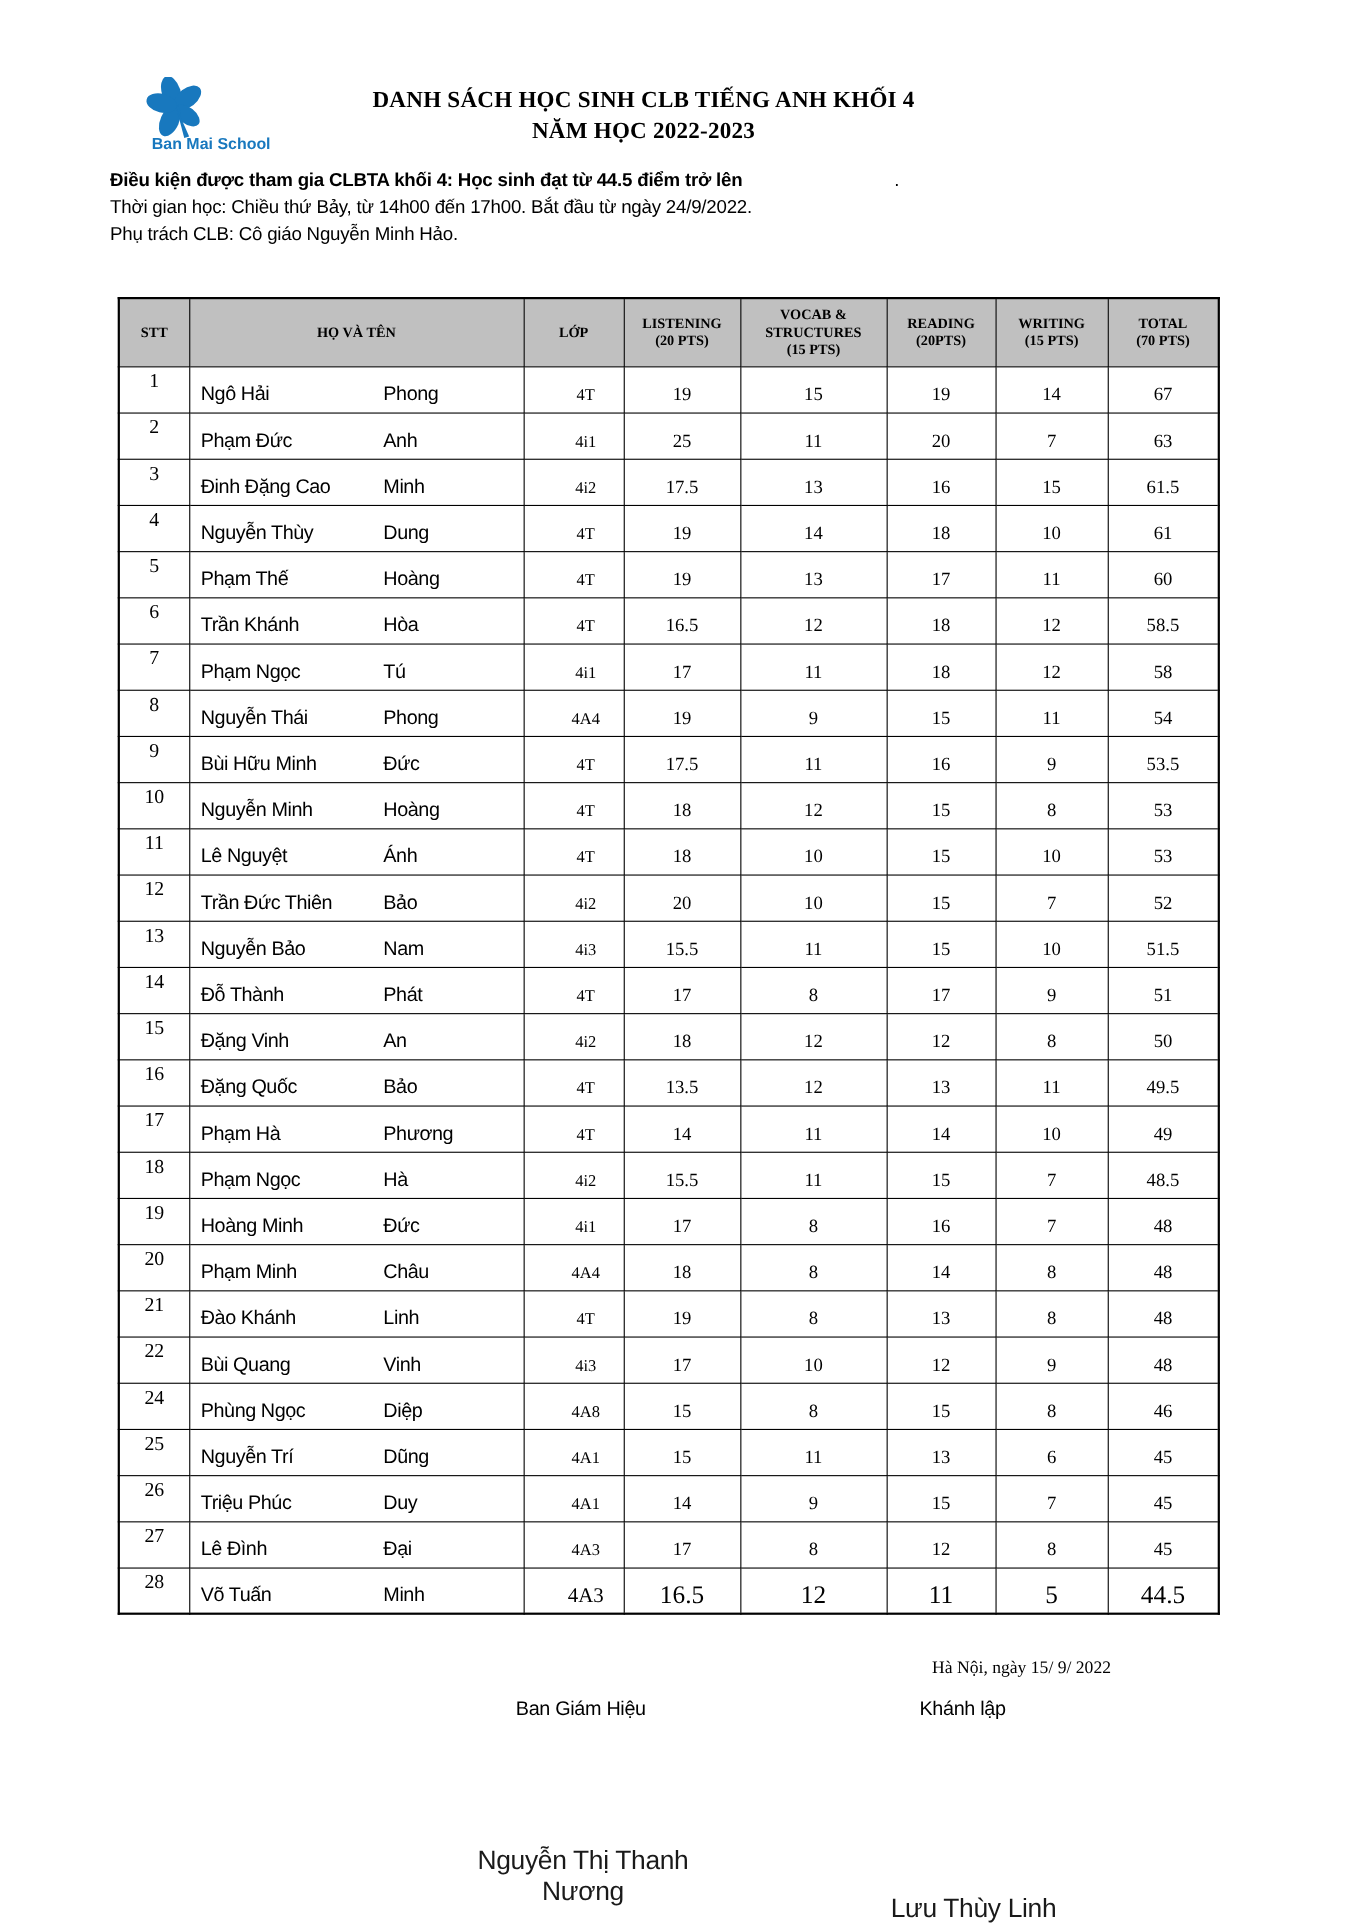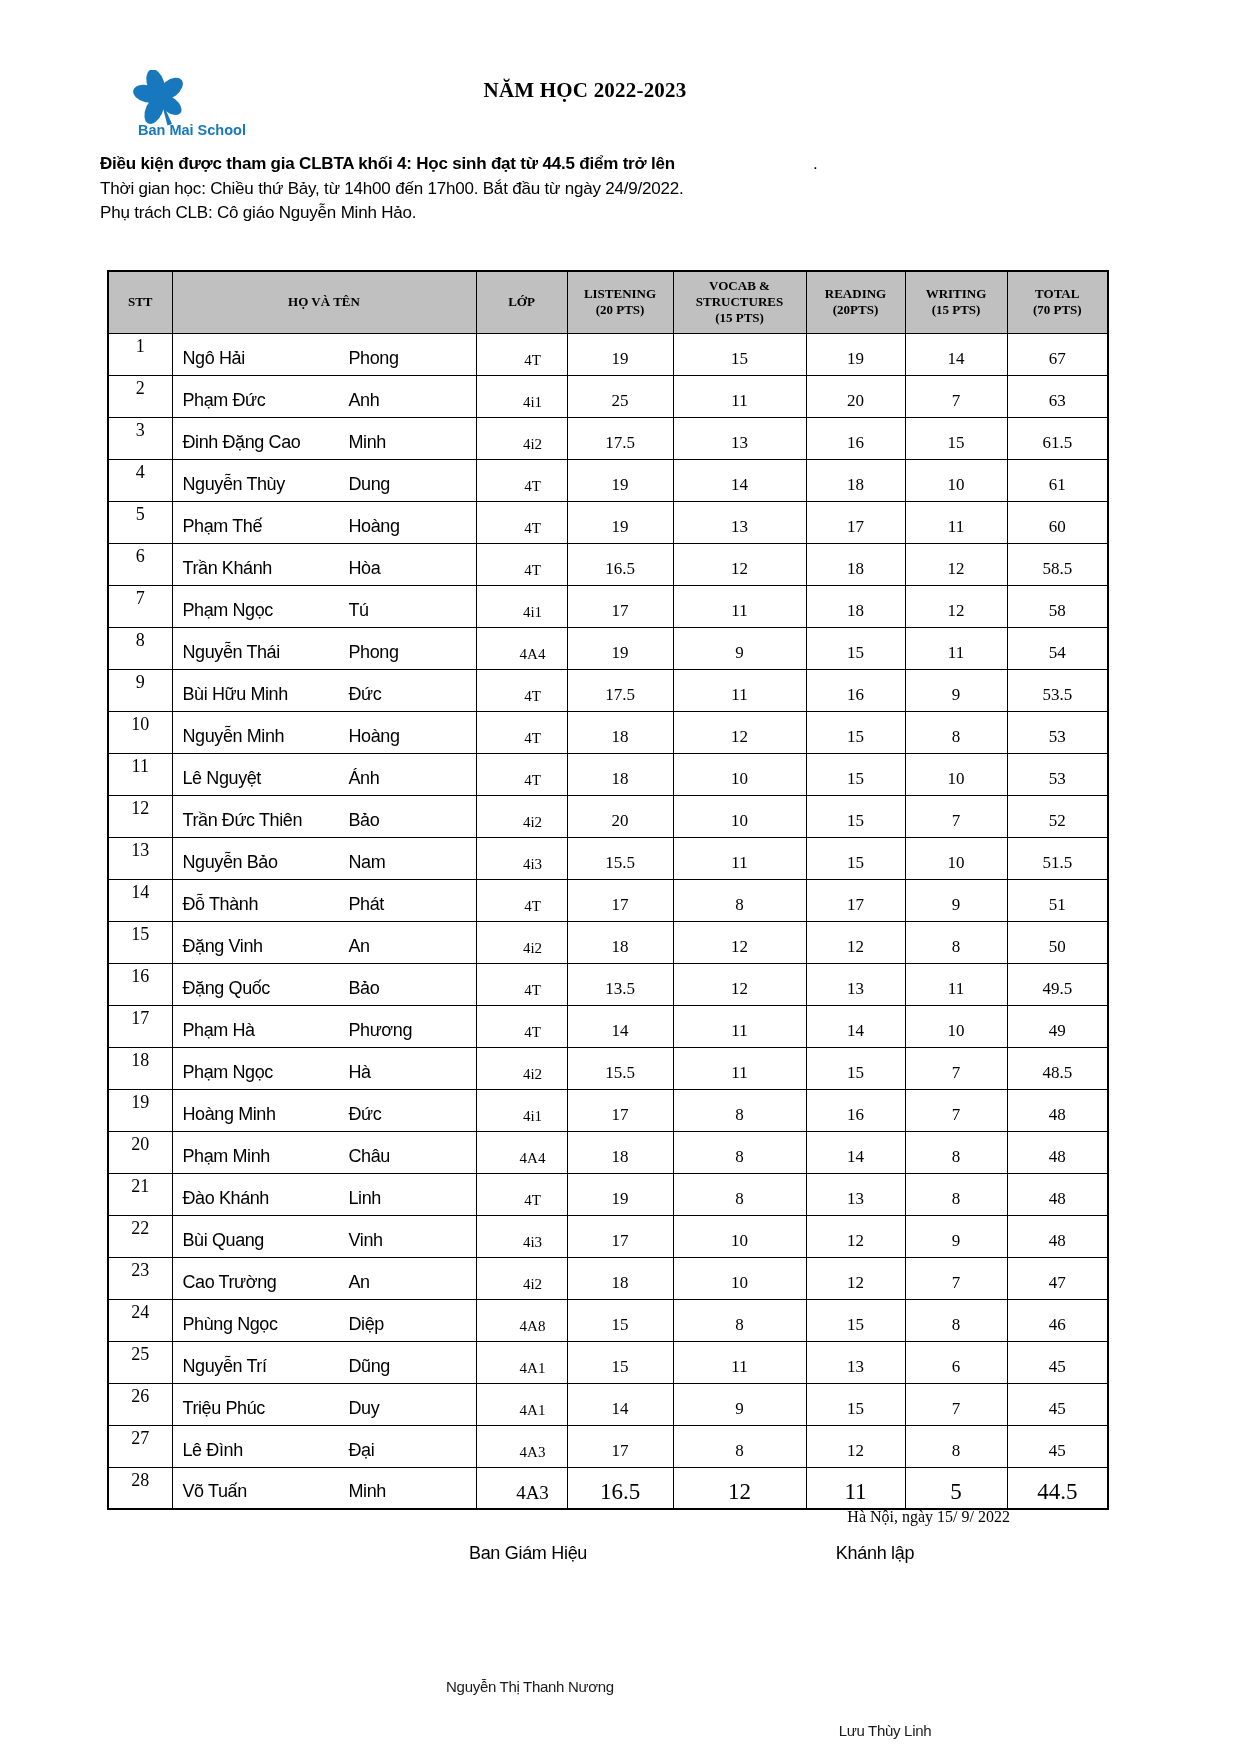--- a/index.html
+++ b/index.html
@@ -76,21 +76,21 @@
   .place-date {
     position: absolute; top: 1508px; left: 795px; width: 215px;
     text-align: right;
     font-family: "Liberation Serif", serif; font-size: 16px;
   }
   .sig-title { position: absolute; top: 1543px; width: 200px; text-align: center;
     font-size: 18px; letter-spacing: -0.3px; }
   .sig-title.left  { left: 428px; }
   .sig-title.right { left: 775px; }
   .sig-name { position: absolute; top: 1678px; width: 260px; text-align: center;
-    font-size: 15px; letter-spacing: -0.3px; color: #1a1a1a; }
+    font-size: 24px; letter-spacing: -0.3px; color: #1a1a1a; }
   .sig-name.left  { left: 400px; }
   .sig-name.right { left: 755px; margin-top: 44px; }
 </style>
 </head>
 <body>
 
 <div class="page">
 
   <div class="logo">
     <svg viewBox="0 0 170 72" width="170" height="72">
@@ -102,20 +102,21 @@
           <ellipse rx="8.5" ry="15" transform="rotate(204) translate(0,-14)"></ellipse>
           <ellipse rx="8.5" ry="14" transform="rotate(284) translate(0,-13.5)"></ellipse>
           <path d="M0,0 L12,27 L7.5,28.5 Z"></path>
         </g>
         <text x="26" y="65" font-size="14.5" font-weight="bold" font-family="Liberation Sans, sans-serif">Ban Mai School</text>
       </g>
     </svg>
   </div>
 
   <div class="title-block">
+    <div>DANH SÁCH HỌC SINH CLB TIẾNG ANH KHỐI 4</div>
     <div>NĂM HỌC 2022-2023</div>
   </div>
 
   <div class="intro">
     <div class="bold-line">
       <span>Điều kiện được tham gia CLBTA khối 4: Học sinh đạt từ 44.5 điểm trở lên</span><span class="tail-dot">.</span>
     </div>
     <div>Thời gian học: Chiều thứ Bảy, từ 14h00 đến 17h00. Bắt đầu từ ngày 24/9/2022.</div>
     <div>Phụ trách CLB: Cô giáo Nguyễn Minh Hảo.</div>
   </div>
@@ -489,35 +490,20 @@
         </div>
       </td>
       <td class="cls">4i3</td>
       <td class="score">17</td>
       <td class="score">10</td>
       <td class="score">12</td>
       <td class="score">9</td>
       <td class="score total">48</td>
     </tr>
         <tr>
-      <td class="stt">23</td>
-      <td class="name">
-        <div class="name-wrap">
-          <span class="family">Cao Trường</span>
-          <span class="given">An</span>
-        </div>
-      </td>
-      <td class="cls">4i2</td>
-      <td class="score">18</td>
-      <td class="score">10</td>
-      <td class="score">12</td>
-      <td class="score">7</td>
-      <td class="score total">47</td>
-    </tr>
-        <tr>
       <td class="stt">24</td>
       <td class="name">
         <div class="name-wrap">
           <span class="family">Phùng Ngọc</span>
           <span class="given">Diệp</span>
         </div>
       </td>
       <td class="cls">4A8</td>
       <td class="score">15</td>
       <td class="score">8</td>

